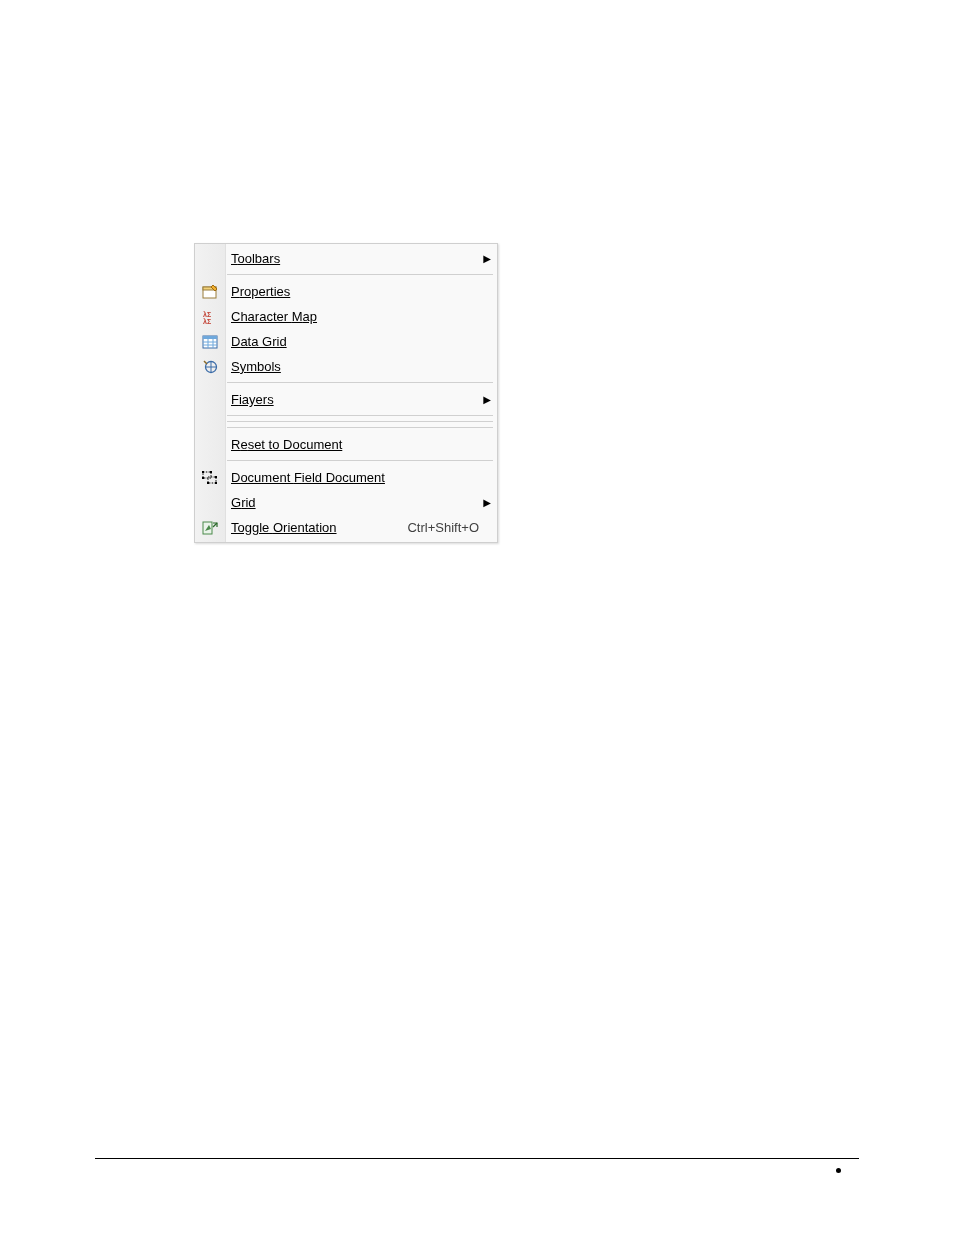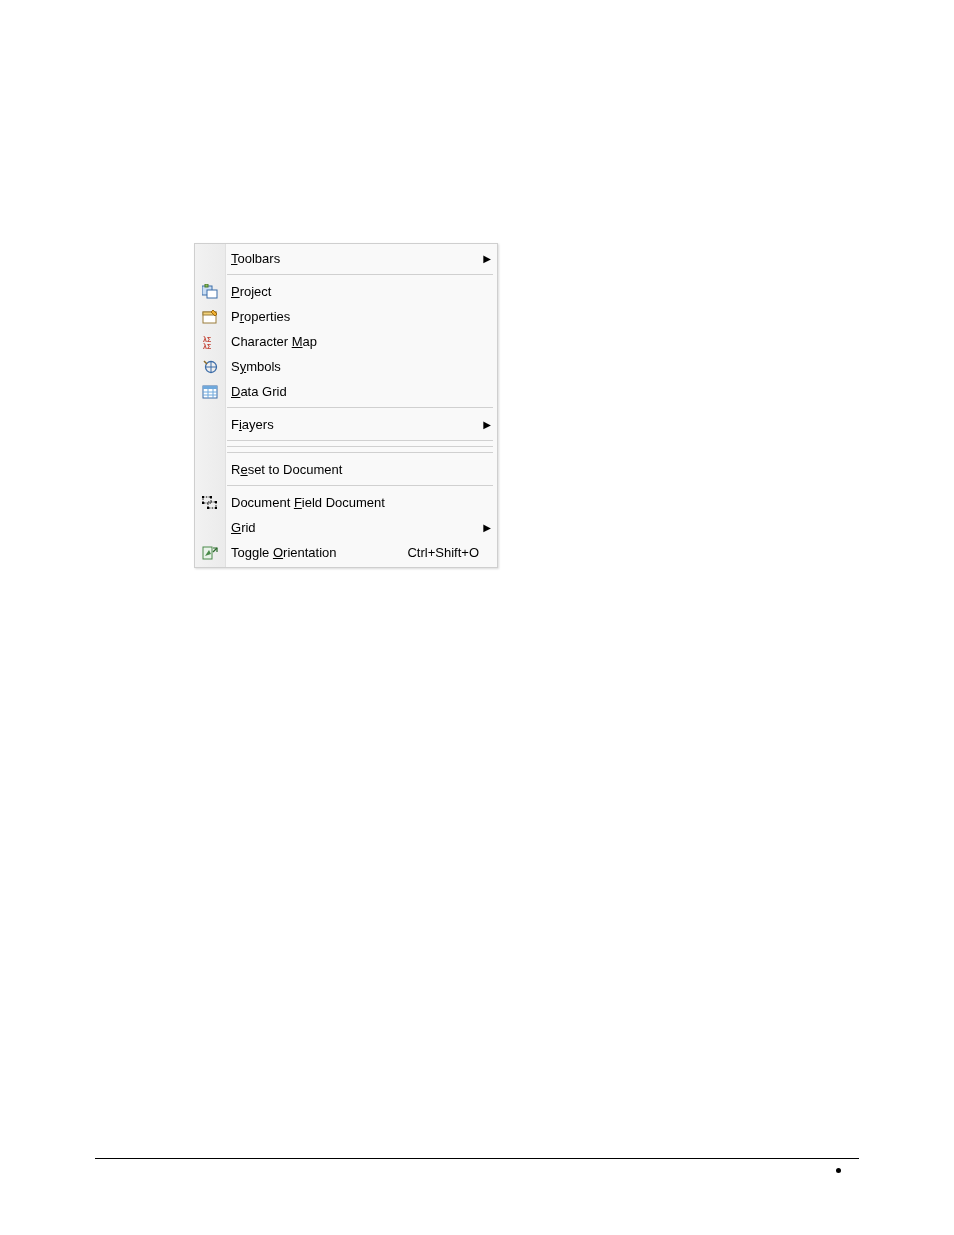--- a/index.html
+++ b/index.html
@@ -41,24 +41,25 @@
     align-items: center;
     height: 25px;
     padding-left: 36px;
     padding-right: 18px;
     cursor: default;
   }
 
   .menu-item .label {
     flex: 1 1 auto;
     white-space: nowrap;
+    text-decoration: underline;
   }
 
   .menu-item .shortcut {
-    color: #000000;
+    color: #404040;
     padding-left: 16px;
     white-space: nowrap;
   }
 
   .menu-item .arrow {
     position: absolute;
     right: 6px;
     top: 50%;
     transform: translateY(-50%);
     font-size: 10px;
@@ -135,30 +136,20 @@
 <div class="menu">
   <div class="icon-col"></div>
 
   <div class="menu-item">
     <span class="label"><span></span><span class="u">T</span><span>oolbars</span></span>
     <span class="arrow">▶</span>
   </div>
 
   <div class="menu-sep"></div>
 
-  <div class="menu-item">
-    <span class="icon">
-      <svg viewBox="0 0 16 16">
-          <rect x="0" y="2" width="10" height="9" fill="#c9ddf3" stroke="#3b6ca8"></rect>
-          <rect x="5" y="6" width="10" height="8" fill="#fff" stroke="#3b6ca8"></rect>
-          <rect x="3" y="0" width="3" height="3" fill="#8fbf5f" stroke="#4a7a2a"></rect>
-        </svg>
-    </span>
-    <span class="label"><span></span><span class="u">P</span><span>roject</span></span>
-  </div>
 
 
   <div class="menu-item">
     <span class="icon">
       <svg viewBox="0 0 16 16">
           <rect x="1" y="3" width="13" height="11" fill="#fff" stroke="#9a7d3a"></rect>
           <rect x="1" y="3" width="13" height="3" fill="#f2d27a" stroke="#9a7d3a"></rect>
           <path d="M11 1 L15 5 L13 7 L9 3 Z" fill="#f0b030" stroke="#a06a10"></path>
         </svg>
     </span>
@@ -171,37 +162,37 @@
           <text x="1" y="8" font-size="7" fill="#c0392b" font-weight="bold">λΣ</text>
           <text x="1" y="15" font-size="7" fill="#c0392b" font-weight="bold">λΣ</text>
         </svg>
     </span>
     <span class="label"><span>Character </span><span class="u">M</span><span>ap</span></span>
   </div>
 
   <div class="menu-item">
     <span class="icon">
       <svg viewBox="0 0 16 16">
+          <rect x="1" y="2" width="14" height="12" fill="#fff" stroke="#3b6ca8"></rect>
+          <rect x="1" y="2" width="14" height="3" fill="#6fa8dc"></rect>
+          <path d="M1 8 H15 M1 11 H15 M6 2 V14 M11 2 V14" stroke="#6fa8dc"></path>
+        </svg>
+    </span>
+    <span class="label"><span></span><span class="u">D</span><span>ata Grid</span></span>
+  </div>
+
+  <div class="menu-item">
+    <span class="icon">
+      <svg viewBox="0 0 16 16">
           <circle cx="9" cy="8" r="5.5" fill="none" stroke="#3b6ca8" stroke-width="1.3"></circle>
           <path d="M9 3 L9 13 M4 8 L14 8" stroke="#3b6ca8" stroke-width="1"></path>
           <path d="M2 2 L5 5" stroke="#8a6a2a" stroke-width="1.5"></path>
         </svg>
     </span>
     <span class="label"><span>S</span><span class="u">y</span><span>mbols</span></span>
-  </div>
-
-  <div class="menu-item">
-    <span class="icon">
-      <svg viewBox="0 0 16 16">
-          <rect x="1" y="2" width="14" height="12" fill="#fff" stroke="#3b6ca8"></rect>
-          <rect x="1" y="2" width="14" height="3" fill="#6fa8dc"></rect>
-          <path d="M1 8 H15 M1 11 H15 M6 2 V14 M11 2 V14" stroke="#6fa8dc"></path>
-        </svg>
-    </span>
-    <span class="label"><span></span><span class="u">D</span><span>ata Grid</span></span>
   </div>
 
   <div class="menu-sep"></div>
 
   <div class="menu-item">
     <span class="label"><span>F</span><span class="u">i</span><span>ayers</span></span>
     <span class="arrow">▶</span>
   </div>
 
   <div class="menu-sep"></div>

